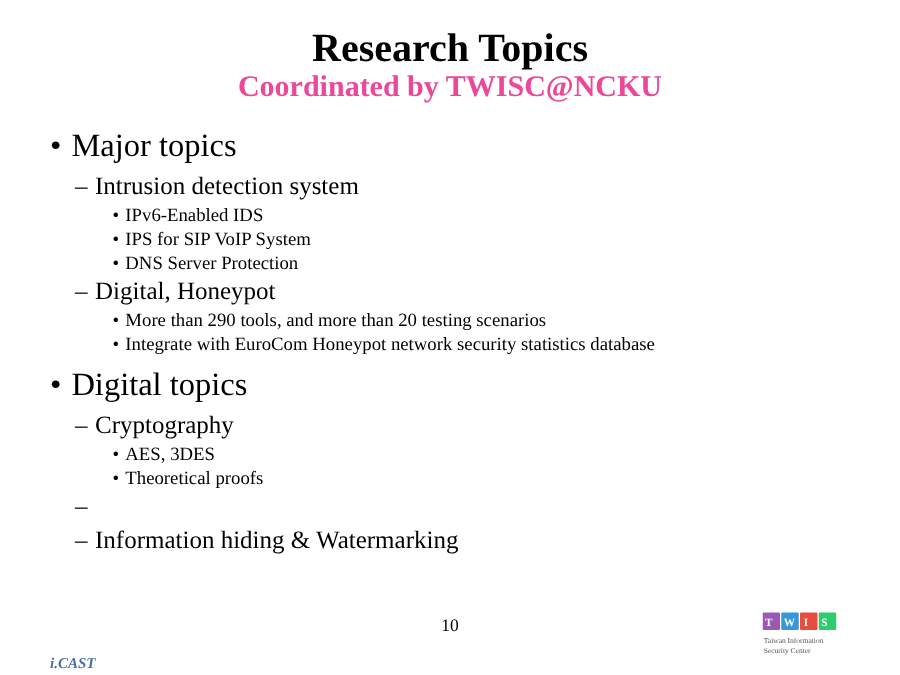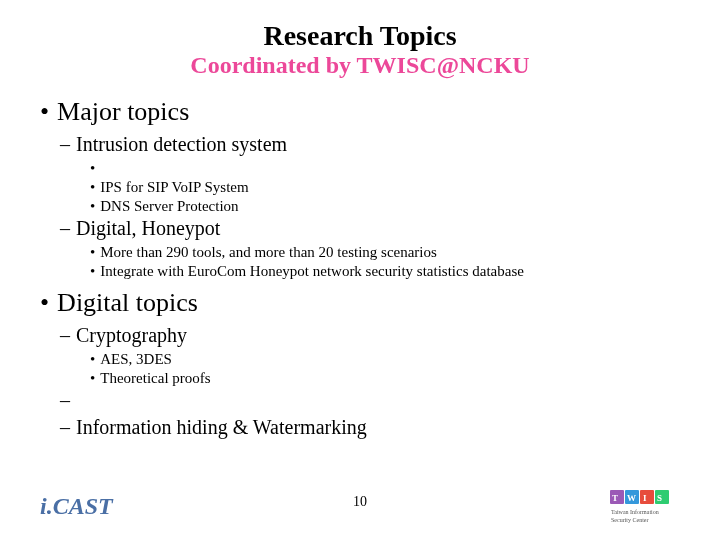--- a/index.html
+++ b/index.html
@@ -19,21 +19,21 @@
       padding: 20px 40px 20px 40px;
       position: relative;
     }
 
     .title-block {
       text-align: center;
       margin-bottom: 18px;
     }
 
     .title-line1 {
-      font-size: 28px;
+      font-size: 32px;
       font-weight: bold;
       color: #000;
     }
 
     .title-line2 {
       font-size: 24px;
       font-weight: bold;
       color: #ec4899;
     }
 
@@ -87,23 +87,23 @@
       bottom: 30px;
       left: 50%;
       transform: translateX(-50%);
       font-size: 14px;
       color: #000;
       margin-top: 10px;
     }
 
     .icast-label {
       position: absolute;
-      bottom: 20px;
+      bottom: 2px;
       left: 40px;
-      font-size: 24px;
+      font-size: 12px;
       font-style: italic;
       color: #4a6fa5;
       font-weight: bold;
     }
 
     .logo-area {
       position: absolute;
       bottom: 12px;
       right: 40px;
       width: 70px;
@@ -124,20 +124,21 @@
     <span class="bullet-dot">•</span>
     <span>Major topics</span>
   </div>
 
   <div class="sub-header">
     <span class="dash">–</span>
     <span>Intrusion detection system</span>
   </div>
   <div class="sub-bullet">
     <span class="sub-bullet-dot">•</span>
+    <span>IPv6-Enabled IDS</span>
   </div>
   <div class="sub-bullet">
     <span class="sub-bullet-dot">•</span>
     <span>IPS for SIP VoIP System</span>
   </div>
   <div class="sub-bullet">
     <span class="sub-bullet-dot">•</span>
     <span>DNS Server Protection</span>
   </div>
 

